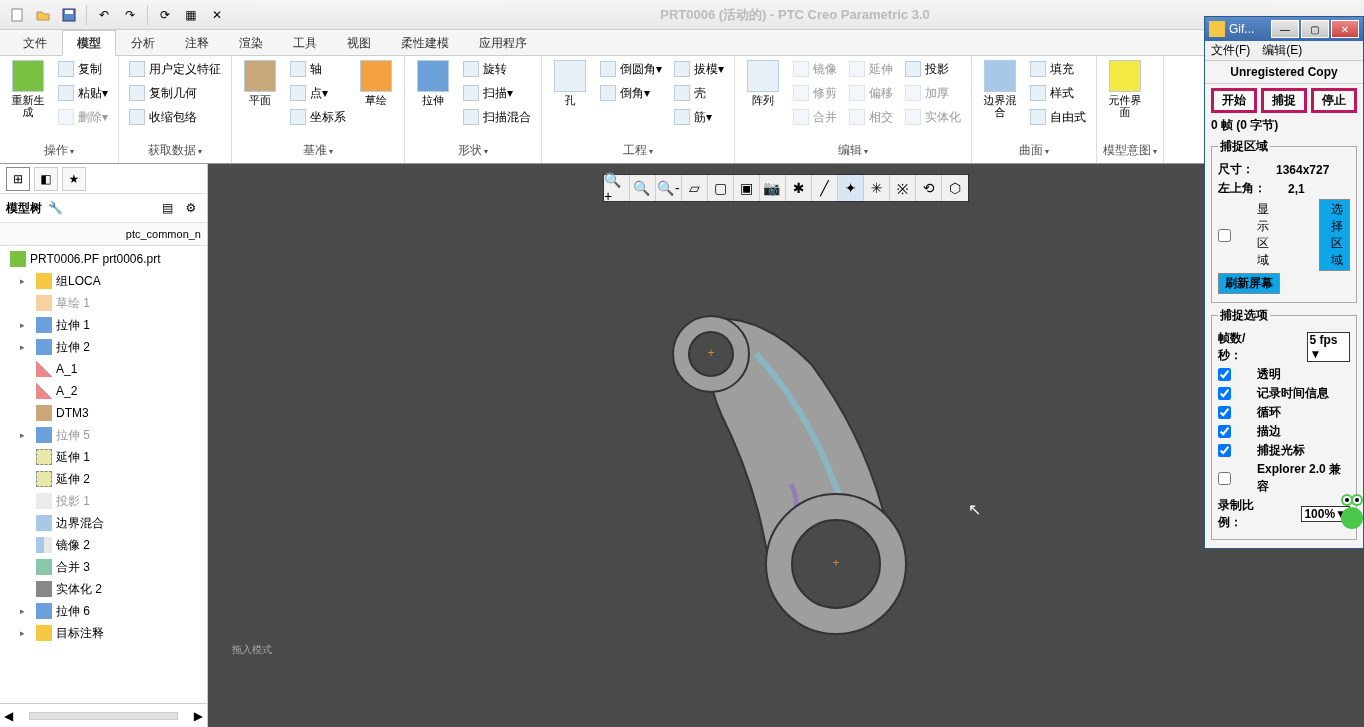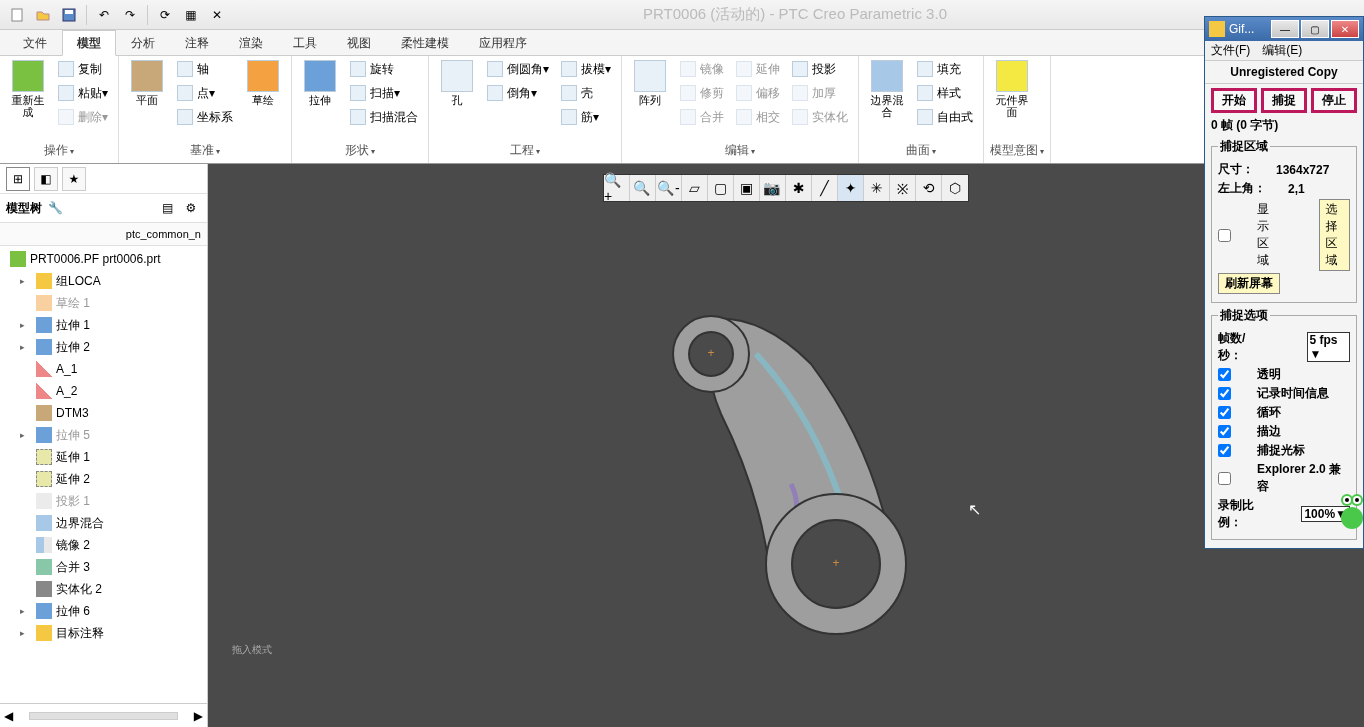--- a/index.html
+++ b/index.html
@@ -2,21 +2,21 @@
 <html><head>
 <meta charset="utf-8">
 <style>
 * { box-sizing: border-box; margin: 0; padding: 0; font-family: "Microsoft YaHei", sans-serif; font-size: 12px; }
 body { width: 1364px; height: 727px; background: #fff; overflow: hidden; position: relative; }
 
 
 .top-qat { height: 30px; background: linear-gradient(#f5f5f5, #e8e8e8); border-bottom: 1px solid #ccc; display: flex; align-items: center; padding: 0 4px; }
 .qat-btn { width: 24px; height: 24px; display: flex; align-items: center; justify-content: center; margin: 0 1px; cursor: pointer; }
 .qat-sep { width: 1px; height: 20px; background: #ccc; margin: 0 4px; }
-.app-title { flex: 1; text-align: center; color: #bbb; font-size: 15px; }
+.app-title { flex: 1; text-align: center; color: #bbb; font-size: 13px; font-weight: bold; }
 
 
 .ribbon-tabs { height: 26px; display: flex; border-bottom: 1px solid #ccc; padding-left: 8px; background: #f5f5f5; }
 .ribbon-tab { padding: 4px 14px; cursor: pointer; color: #333; border: 1px solid transparent; }
 .ribbon-tab.active { background: #fff; border: 1px solid #ccc; border-bottom: 1px solid #fff; margin-bottom: -1px; font-weight: bold; }
 
 
 .ribbon-body { height: 108px; background: #fff; border-bottom: 1px solid #999; display: flex; }
 .ribbon-group { border-right: 1px solid #ddd; padding: 2px 6px 0 6px; display: flex; flex-direction: column; }
 .rg-content { flex: 1; display: flex; align-items: flex-start; gap: 4px; }
@@ -84,21 +84,21 @@
 .gif-menu { height: 20px; display: flex; align-items: center; padding: 0 6px; gap: 12px; background: #f0f0f0; border-bottom: 1px solid #ccc; }
 .gif-banner { text-align: center; padding: 4px; font-weight: bold; border-bottom: 1px solid #ccc; }
 .gif-body { padding: 4px 6px; }
 .gif-btnrow { display: flex; gap: 4px; margin-bottom: 4px; }
 .gif-btn { flex: 1; border: 3px solid #be185d; background: #f8f8f8; padding: 1px 4px; cursor: pointer; text-align: center; font-weight: bold; }
 .gif-fieldset { border: 1px solid #aaa; padding: 4px 6px 6px 6px; margin: 4px 0; }
 .gif-fieldset legend { font-weight: bold; padding: 0 2px; }
 .gif-row { display: flex; align-items: center; margin: 2px 0; gap: 22px; }
 .gif-check { margin-right: 4px; }
 .gif-select { border: 1px solid #333; padding: 0 2px; font-weight: bold; background: #fff; }
-.gif-box { border: 1px solid #888; padding: 1px 6px; background: #fef9c3; cursor: pointer; }
+.gif-box { border: 1px solid #888; padding: 1px 6px; background: #0ea5e9; cursor: pointer; text-align: right; }
 
 
 .creature { position: absolute; right: 0; top: 490px; width: 24px; height: 40px; }
 
 .cursor-arrow { position: absolute; top: 336px; left: 760px; font-size: 16px; color: #fff; pointer-events: none; }
 </style>
 </head>
 <body>
 
 <div class="top-qat">
@@ -153,20 +153,39 @@
             <span class="sicon"></span>
             <span>复制</span>
           </div>
         <div class="small-btn"><span class="sicon"></span><span>粘贴</span> ▾</div>
         <div class="small-btn disabled"><span class="sicon"></span><span>删除</span> ▾</div>
       </div>
     </div>
     <div class="rg-label"><span>操作</span><span class="arrow">▾</span></div>
   </div>
 
+  <div class="ribbon-group">
+    <div class="rg-content">
+      <div class="small-row">
+        <div class="small-btn">
+            <span class="sicon"></span>
+            <span>用户定义特征</span>
+          </div>
+        <div class="small-btn">
+            <span class="sicon"></span>
+            <span>复制几何</span>
+          </div>
+        <div class="small-btn">
+            <span class="sicon"></span>
+            <span>收缩包络</span>
+          </div>
+      </div>
+    </div>
+    <div class="rg-label"><span>获取数据</span><span class="arrow">▾</span></div>
+  </div>
 
   <div class="ribbon-group">
     <div class="rg-content">
       <div class="big-btn">
           <div class="bicon" style="background:#c8a878"></div>
           <div class="blabel">平面</div>
         </div>
       <div class="small-row">
         <div class="small-btn">
             <span class="sicon"></span>

